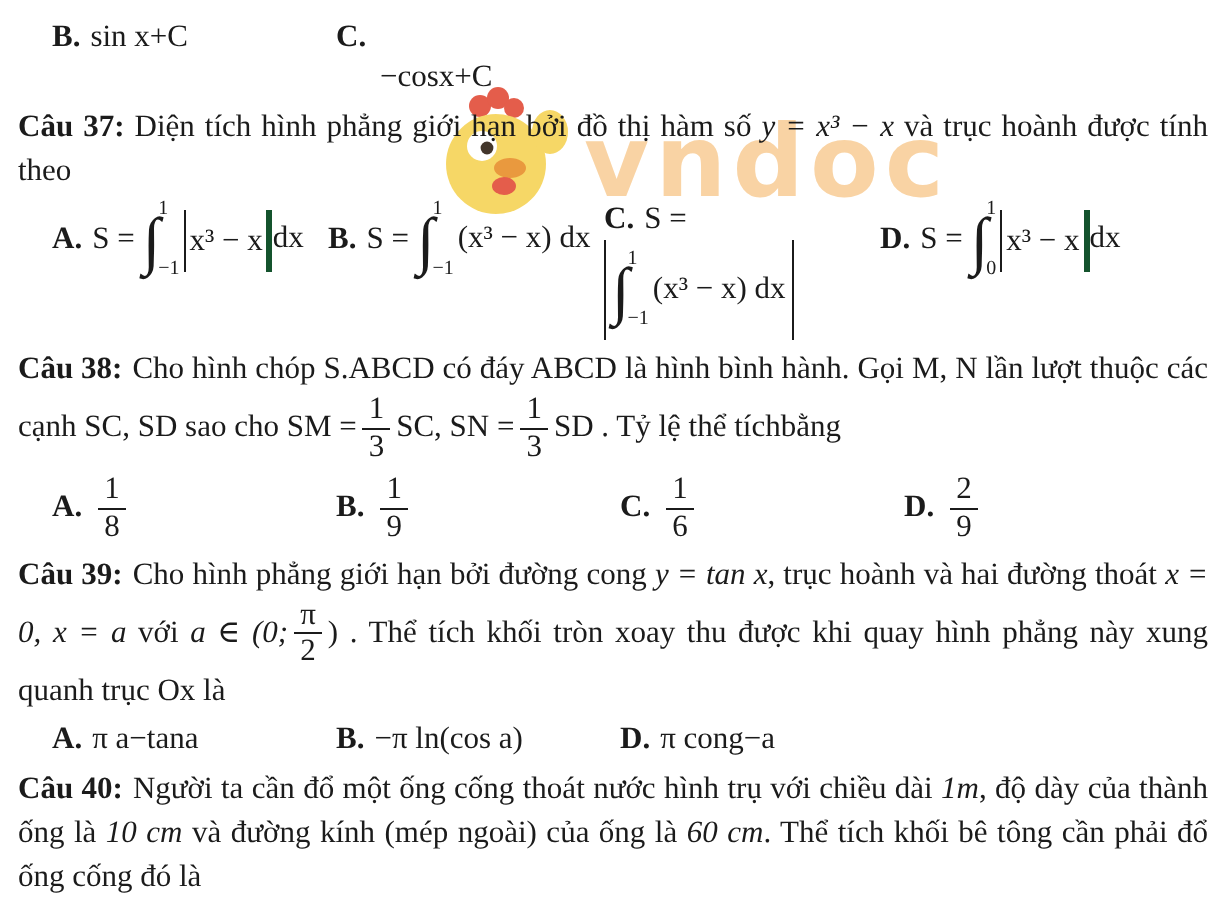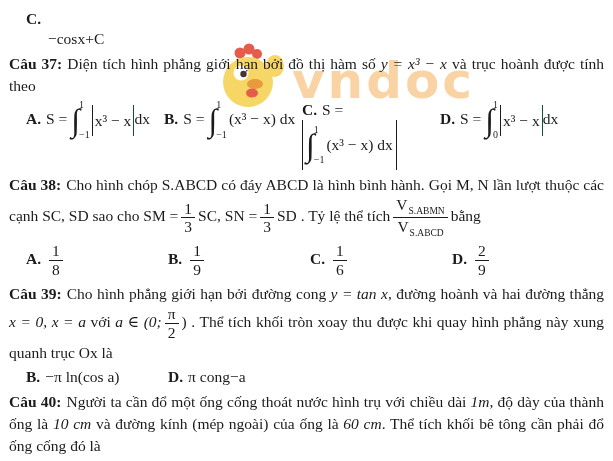--- a/index.html
+++ b/index.html
@@ -20,21 +20,21 @@
   .opt{width:142px;line-height:1.3;}
   .opt:last-child{width:auto;}
   .options.tight .opt{width:138px;}
   .opt-label{font-weight:700;margin-right:5px;}
   .opt-stack-val{margin-left:22px;}
   
   .intgrl{display:inline-flex;align-items:center;vertical-align:middle;}
   .int-sign{font-size:32px;line-height:0.85;}
   .int-sign-sm{font-size:23px;line-height:0.9;vertical-align:-5px;}
   .int-lims{display:inline-flex;flex-direction:column;justify-content:space-between;height:40px;font-size:10px;line-height:1;margin-left:-1px;margin-right:2px;}
-  .bars{display:inline-block;border-left:1px solid #1b1b1b;border-right:1px solid #14532d;padding:8px 2px;line-height:1;vertical-align:middle;}
+  .bars{display:inline-block;border-left:1px solid #1b1b1b;border-right:3px solid #14532d;padding:8px 2px;line-height:1;vertical-align:middle;}
   .abs-outer{display:inline-flex;align-items:center;border-left:1px solid #1b1b1b;border-right:1px solid #1b1b1b;padding:2px 3px;height:46px;vertical-align:middle;}
   .eq-pre{margin-right:4px;}
   
   .frac{display:inline-flex;flex-direction:column;align-items:center;vertical-align:middle;margin:0 3px;line-height:1.15;}
   .frac .num{border-bottom:1px solid #1b1b1b;padding:0 3px;}
   .frac .den{padding:0 3px;}
   .vsub{font-size:9.5px;vertical-align:-4px;margin-left:1px;}
   
   .watermark{position:absolute;left:212px;top:42px;z-index:0;display:flex;align-items:flex-start;pointer-events:none;}
   .wm-text{font-family:"DejaVu Sans","Liberation Sans",sans-serif;font-weight:700;font-size:50px;line-height:1;letter-spacing:3px;margin-top:14px;opacity:0.85;}
@@ -56,20 +56,21 @@
       <ellipse cx="40" cy="51" rx="6" ry="4.5" fill="#e2503c"></ellipse>
     </svg>
   </span>
   <span class="wm-text" style="color:#f8cc95">vndoc</span>
 </div>
 
 <div class="content">
 
   <div class="q">
     <div class="options">
+      <div class="opt"><span class="opt-label">B.</span><span>sin x+C</span></div>
       <div class="opt"><span class="opt-label">C.</span><div class="opt-stack-val">−cosx+C</div></div>
     </div>
   </div>
 
   <div class="q">
     <div class="q-text"><span class="q-label">Câu 37:</span><span>Diện tích hình phẳng giới hạn bởi đồ thị hàm số </span><span class="it">y = x³ − x</span><span> và trục hoành được tính theo</span></div>
     <div class="options tight">
       <div class="opt"><span class="opt-label">A.</span><span class="eq-pre">S =</span><span class="intgrl">
             <span class="int-sign">∫</span>
             <span class="int-lims">
@@ -104,24 +105,21 @@
     </div>
   </div>
 
   <div class="q">
     <div class="q-text"><span class="q-label">Câu 38:</span><span>Cho hình chóp S.ABCD có đáy ABCD là hình bình hành. Gọi M, N lần lượt thuộc các cạnh SC, SD sao cho SM =</span><span class="frac">
           <span class="num">1</span>
           <span class="den">3</span>
         </span><span>SC,  SN =</span><span class="frac">
           <span class="num">1</span>
           <span class="den">3</span>
-        </span><span>SD . Tỷ lệ thể tích</span><span class="frac">
-          <span class="num"><span>V</span><span class="vsub">S.ABMN</span></span>
-          <span class="den"><span>V</span><span class="vsub">S.ABCD</span></span>
-        </span><span>bằng</span></div>
+        </span><span>SD . Tỷ lệ thể tích</span><span>bằng</span></div>
     <div class="options">
       <div class="opt"><span class="opt-label">A.</span><span class="frac">
             <span class="num">1</span>
             <span class="den">8</span>
           </span></div>
       <div class="opt"><span class="opt-label">B.</span><span class="frac">
             <span class="num">1</span>
             <span class="den">9</span>
           </span></div>
       <div class="opt"><span class="opt-label">C.</span><span class="frac">
@@ -129,25 +127,26 @@
             <span class="den">6</span>
           </span></div>
       <div class="opt"><span class="opt-label">D.</span><span class="frac">
             <span class="num">2</span>
             <span class="den">9</span>
           </span></div>
     </div>
   </div>
 
   <div class="q">
-    <div class="q-text"><span class="q-label">Câu 39:</span><span>Cho hình phẳng giới hạn bởi đường cong </span><span class="it">y = tan x</span><span>, đường hoành và hai đường thẳng </span><span class="it">x = 0, x = a</span><span> với </span><span class="it">a ∈ (0;</span><span class="frac">
+    <div class="q-text"><span class="q-label">Câu 39:</span><span>Cho hình phẳng giới hạn bởi đường cong </span><span class="it">y = tan x</span><span>, trục hoành và hai đường thoát </span><span class="it">x = 0, x = a</span><span> với </span><span class="it">a ∈ (0;</span><span class="frac">
           <span class="num">π</span>
           <span class="den">2</span>
         </span><span>) . Thể tích khối tròn xoay thu được khi quay hình phẳng này xung quanh trục Ox là</span></div>
     <div class="options">
+      <div class="opt"><span class="opt-label">A.</span><span>π a−tana</span></div>
       <div class="opt"><span class="opt-label">B.</span><span>−π ln(cos a)</span></div>
       <div class="opt"><span class="opt-label">D.</span><span>π cong−a</span></div>
     </div>
   </div>
 
   <div class="q">
     <div class="q-text"><span class="q-label">Câu 40:</span><span>Người ta cần đổ một ống cống thoát nước hình trụ với chiều dài </span><span class="it">1m</span><span>, độ dày của thành ống là </span><span class="it">10 cm</span><span> và đường kính (mép ngoài) của ống là </span><span class="it">60 cm</span><span>. Thể tích khối bê tông cần phải đổ ống cống đó là</span></div>
 
   </div>
 

